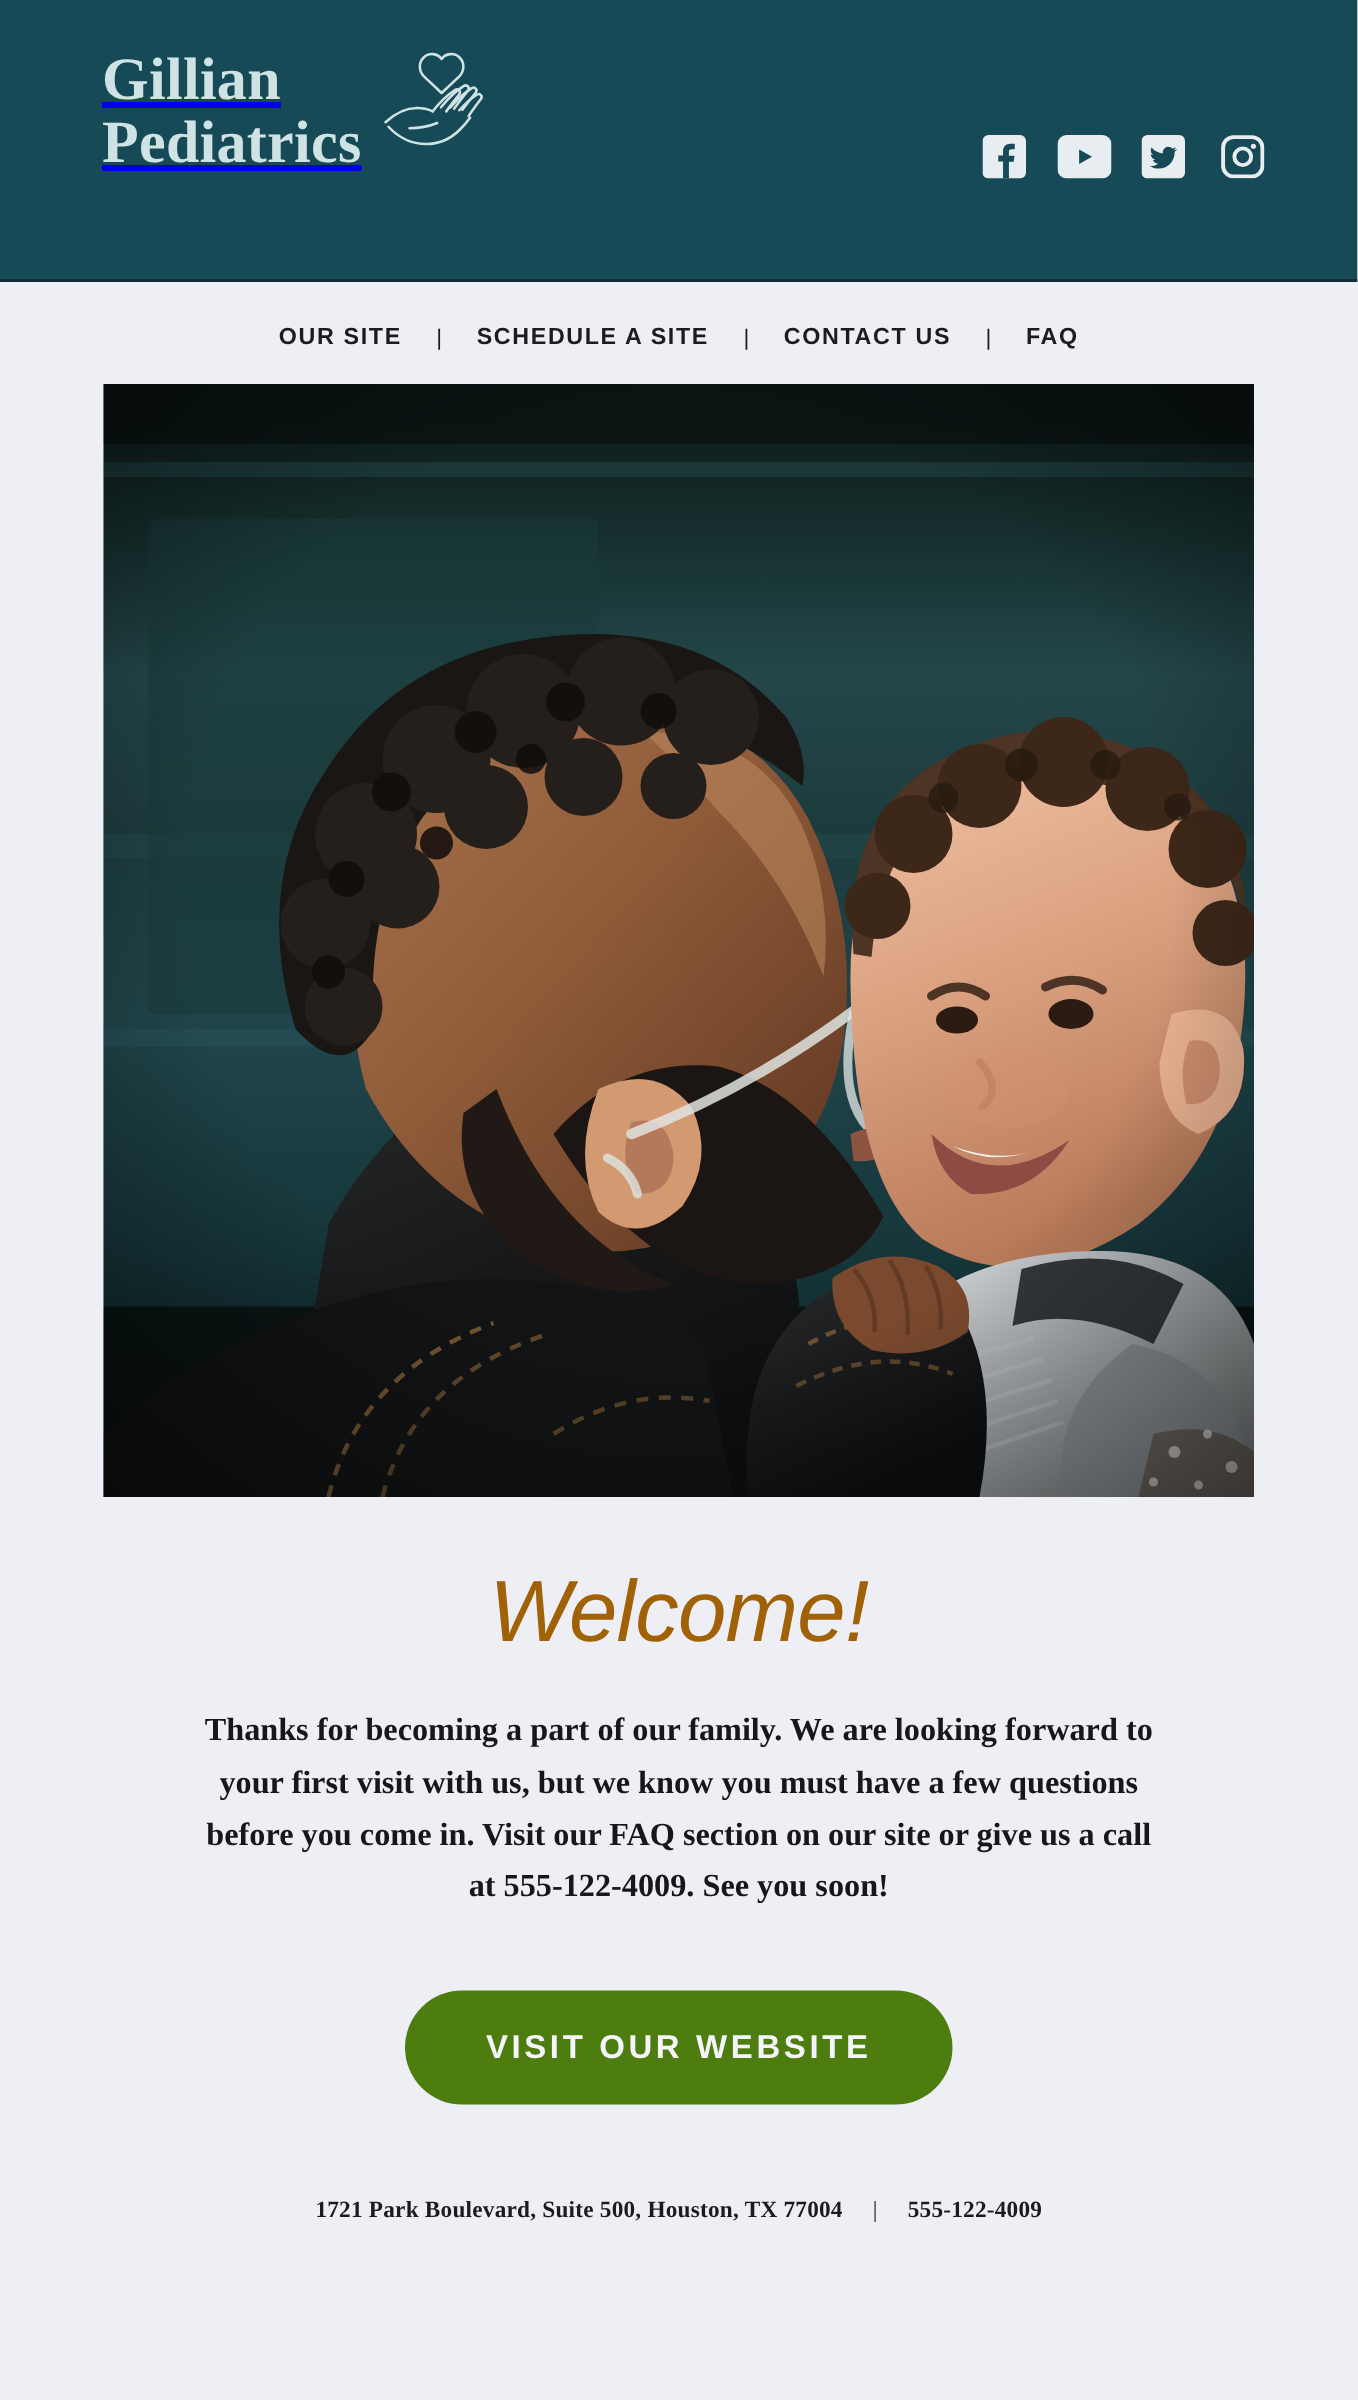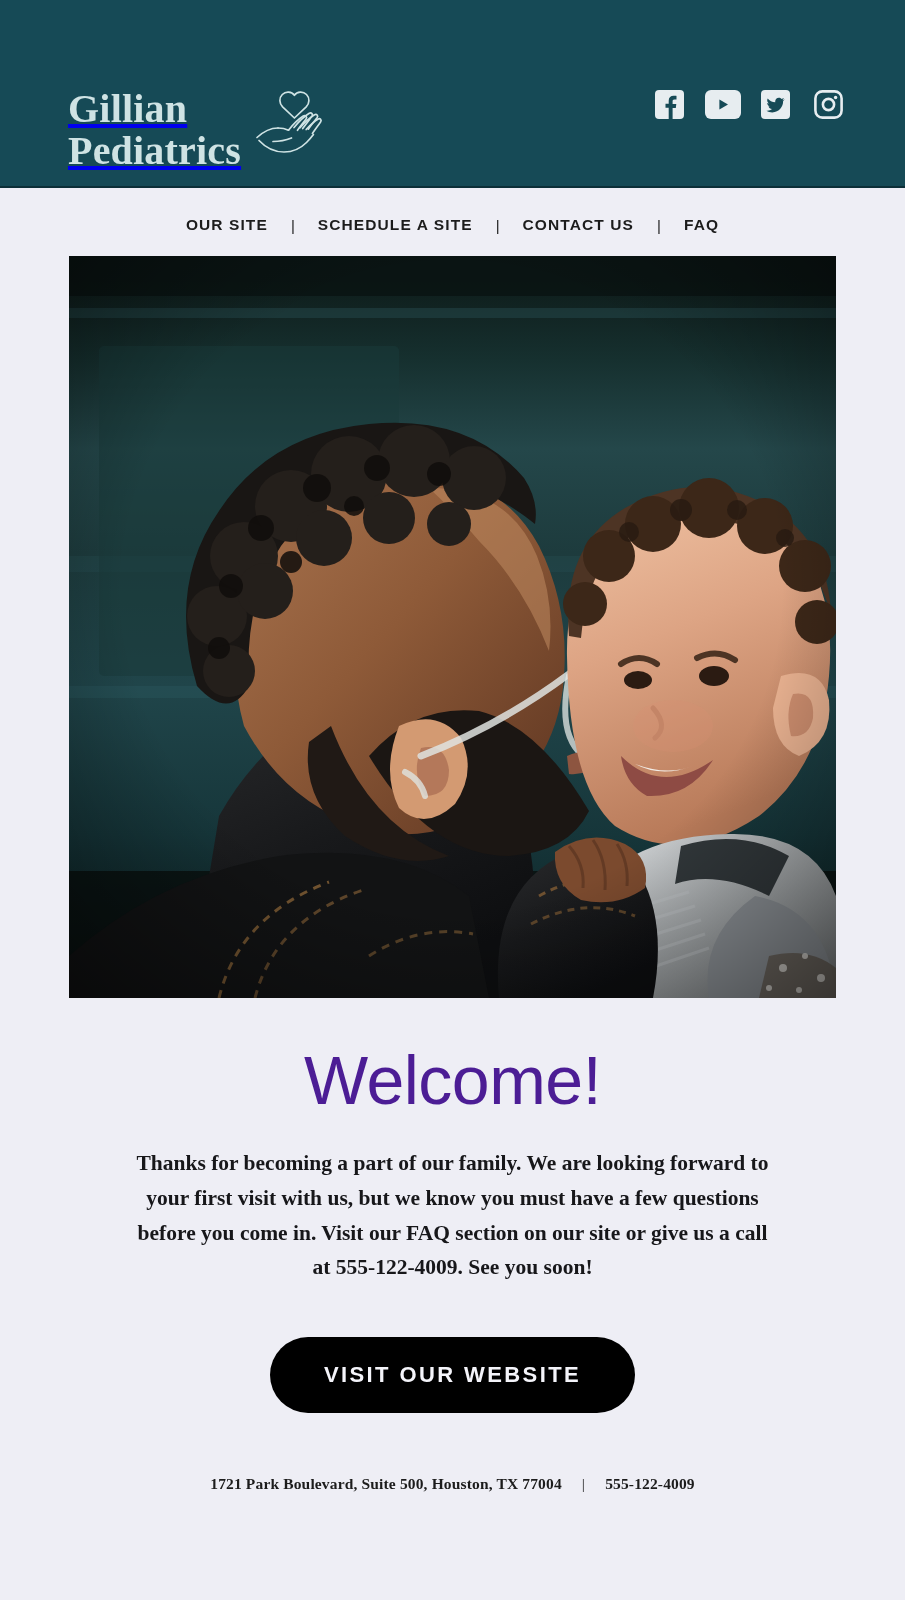--- a/index.html
+++ b/index.html
@@ -10,22 +10,22 @@
     font-family: "Liberation Sans", sans-serif;
     overflow: hidden;
   }
 
   
   .header {
     height: 188px;
     background: #164a56;
     border-bottom: 2px solid #0c2f38;
     display: flex;
-    align-items: flex-end;
-    padding: 0 62px 12px 68px;
+    align-items: flex-start;
+    padding: 0 62px 0 68px;
     position: relative;
   }
   .brand {
     display: flex;
     align-items: flex-start;
     gap: 4px;
   }
   .brand-text {
     font-family: "Liberation Serif", "DejaVu Serif", serif;
     color: #cfe3e4;
@@ -88,43 +88,44 @@
     overflow: hidden;
     position: relative;
     background: #1d3b3e;
   }
   .hero svg { display: block; width: 100%; height: 100%; }
 
   
   .content { padding: 0 70px; text-align: center; }
   .welcome {
     font-family: "Liberation Sans", sans-serif;
-    font-size: 68px;
+    font-size: 58px;
     font-weight: 400;
-    color: #4c1d95;
+    color: #a16207;
     letter-spacing: -0.5px;
     margin-top: 48px;
     line-height: 1;
+    font-style: italic;
   }
   .lede {
     font-family: "Liberation Serif", "DejaVu Serif", serif;
     font-size: 21.5px;
     font-weight: 700;
     color: #17171a;
     line-height: 1.62;
     margin: 32px auto 16px auto;
     max-width: 650px;
     text-align: center;
   }
   .cta-wrap { margin-top: 52px; display: flex; justify-content: center; }
   .cta {
     display: inline-flex;
     align-items: center;
     justify-content: center;
-    background: #000000;
+    background: #4d7c0f;
     color: #f4f4fa;
     border: none;
     border-radius: 40px;
     height: 76px;
     padding: 0 54px;
     font-size: 22px;
     font-weight: 700;
     letter-spacing: 2.4px;
     font-family: "Liberation Sans", sans-serif;
     cursor: pointer;

